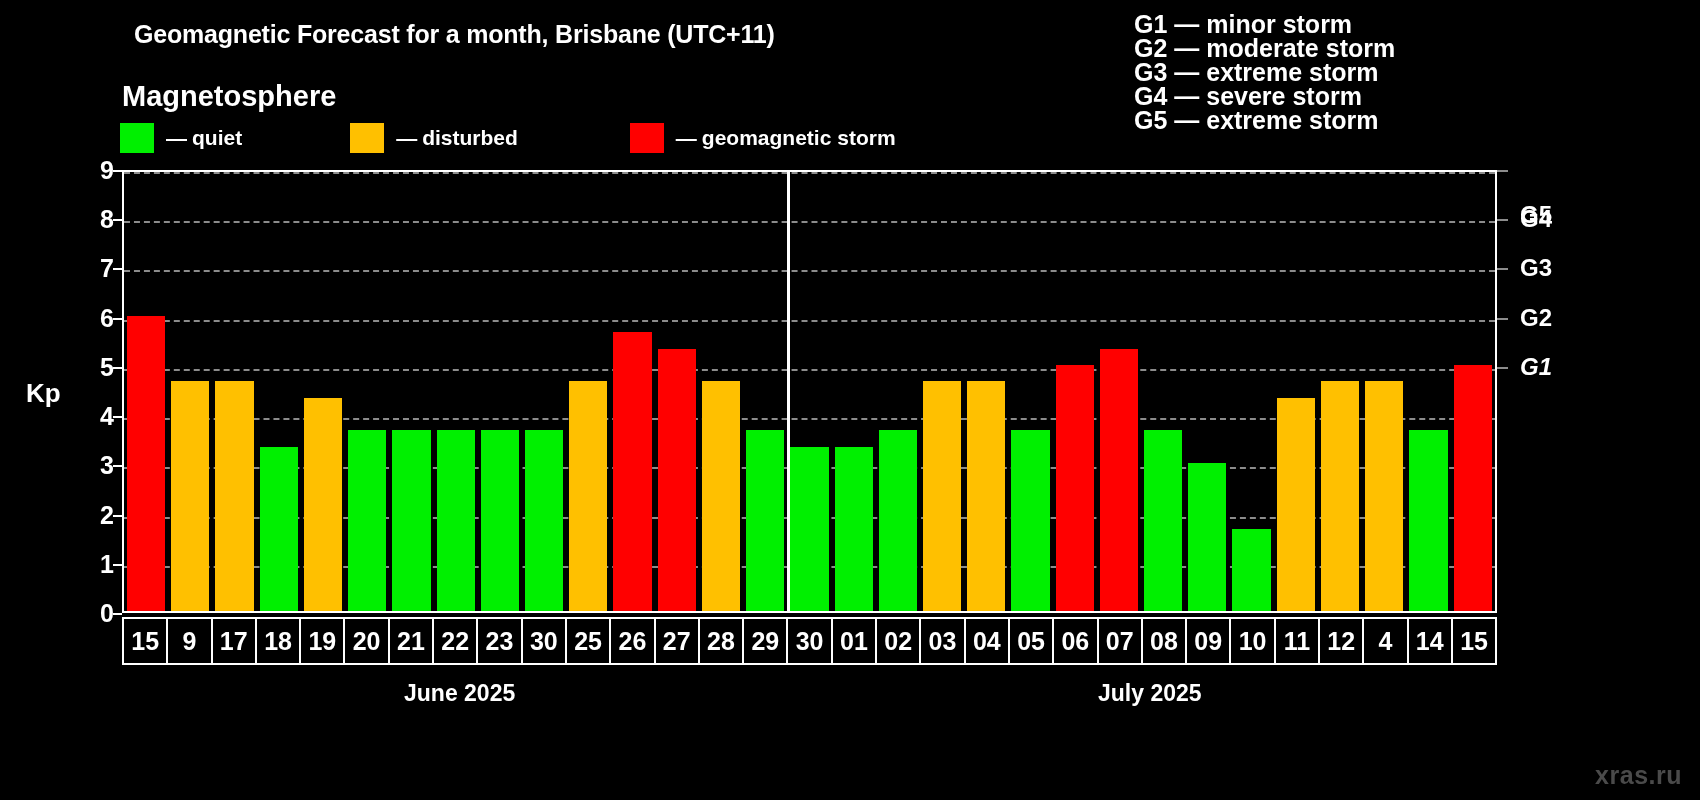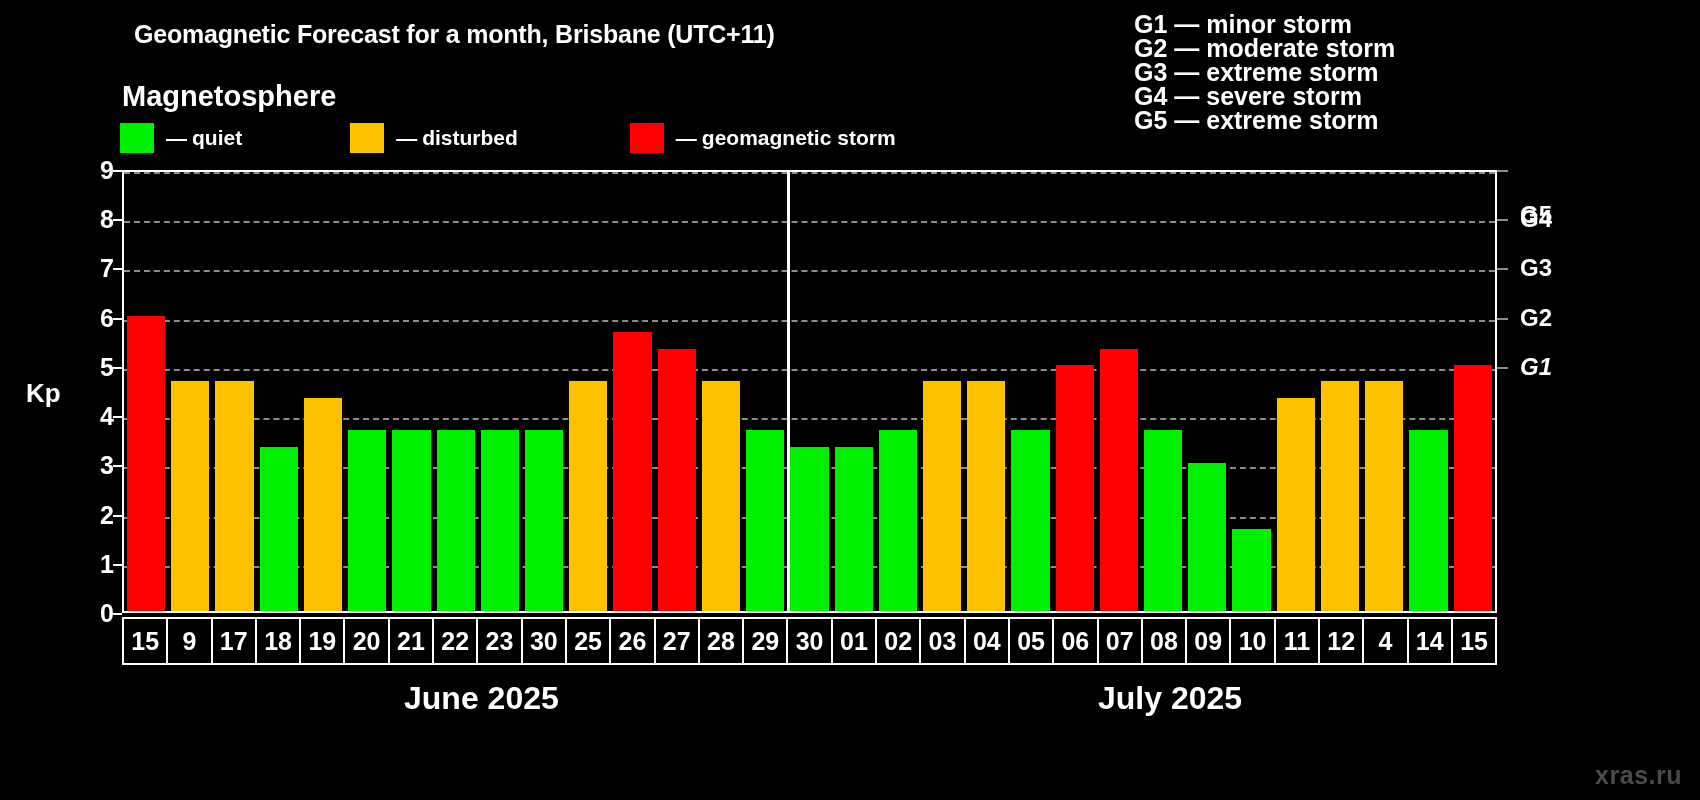--- a/index.html
+++ b/index.html
@@ -230,21 +230,21 @@
     box-sizing: border-box;
   }
   .day-cell:last-child {
     border-right: none;
   }
 
   
   .month-caption {
     position: absolute;
     top: 680px;
-    font-size: 32px;
+    font-size: 23px;
     font-weight: bold;
     color: #ffffff;
     white-space: nowrap;
   }
   #month-caption-left { left: 404px; }
   #month-caption-right { left: 1098px; }
 
   #watermark {
     position: absolute;
     right: 18px;

